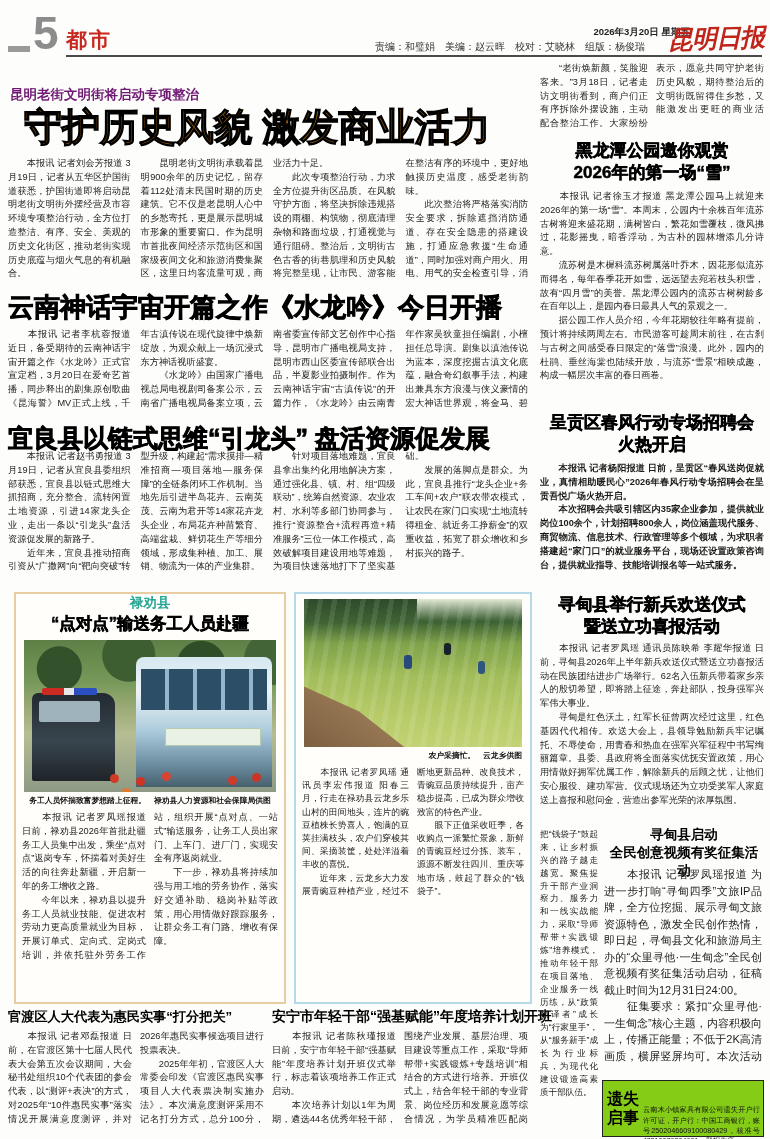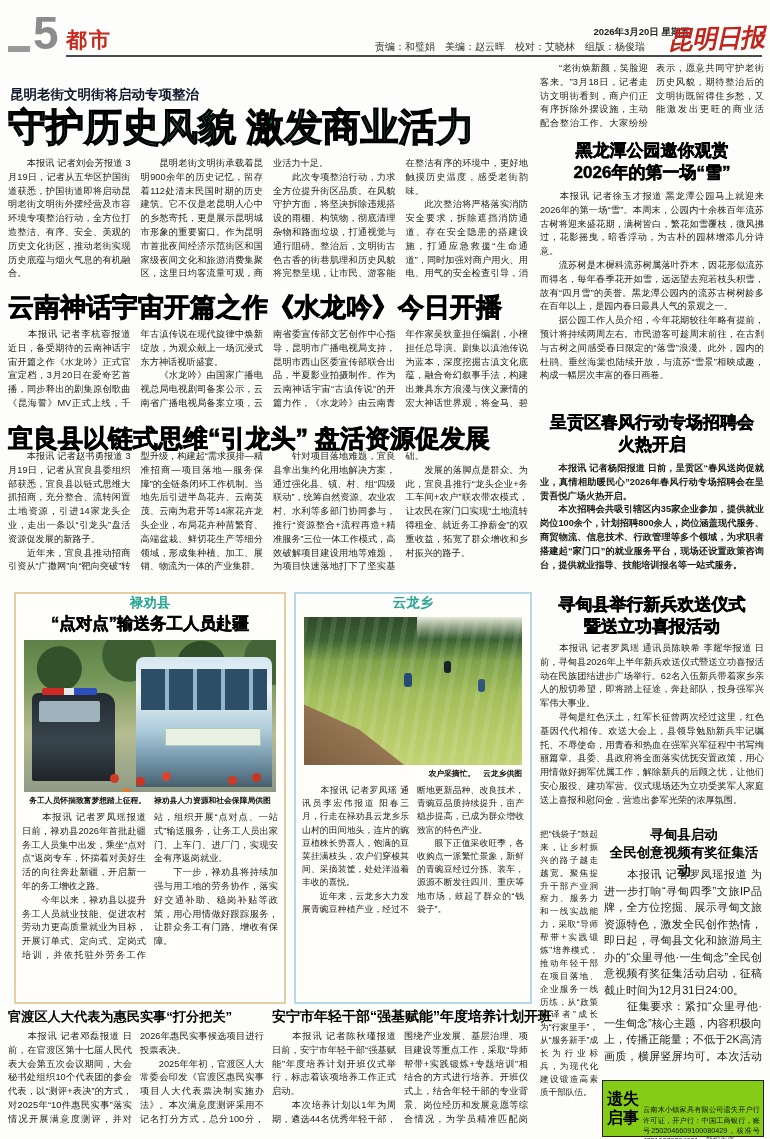--- a/index.html
+++ b/index.html
@@ -14,22 +14,22 @@
   .hdr-dash{left:8px;top:46px;width:22px;height:6px;background:#9a9a9a;}
   .hdr-num{left:33px;top:10px;font-size:46px;line-height:1;font-weight:bold;color:#8c8c8c;}
   .hdr-section{left:66px;top:26px;font-size:21px;font-weight:900;color:#c8281e;letter-spacing:2px;}
   .hdr-rule{left:66px;top:55px;width:696px;height:2px;background:#4a4a4a;}
   .hdr-date{left:380px;top:26px;width:310px;text-align:right;font-size:9.5px;font-weight:bold;color:#222;}
   .hdr-staff{left:330px;top:40px;width:360px;text-align:center;font-size:10px;color:#333;}
   .masthead{right:6px;top:22px;font-size:25px;font-weight:900;font-style:italic;color:#c0251c;
             font-family:"DejaVu Serif","Liberation Serif",serif;transform:rotate(-2deg);letter-spacing:-1px;}
 
   
-  .kicker{left:10px;top:86px;font-size:13.5px;font-weight:bold;color:#0f172a;}
-  .h-main{left:8px;top:102px;width:530px;font-size:38px;font-weight:900;color:#0f766e;white-space:nowrap;
+  .kicker{left:10px;top:86px;font-size:13.5px;font-weight:bold;color:#701a75;}
+  .h-main{left:24px;top:102px;width:530px;font-size:38px;font-weight:900;color:#a16207;white-space:nowrap;
           letter-spacing:0px;-webkit-text-stroke:1.2px #000;}
   .h-2{left:8px;top:290px;width:530px;font-size:26px;font-weight:900;color:#000;white-space:nowrap;-webkit-text-stroke:.8px #000;}
   .h-3{left:8px;top:422px;width:530px;font-size:25px;font-weight:900;color:#000;white-space:nowrap;-webkit-text-stroke:.8px #000;}
   .h-rail{width:224px;text-align:center;font-size:17px;line-height:1.3;font-weight:900;color:#000;-webkit-text-stroke:.5px #000;}
   .h-rail-sm{width:160px;text-align:center;font-size:13.5px;line-height:1.35;font-weight:900;color:#000;}
   .h-bot{font-size:13.2px;font-weight:900;color:#000;white-space:nowrap;}
 
   
   .bod{font-size:9.2px;line-height:1.5;color:#1b1b1b;}
   .cols4{column-count:4;column-gap:10px;}
@@ -159,21 +159,20 @@
       <div class="pa-lightbar"></div>
       <div class="pa-caps"></div>
     </div>
     <div class="cap" style="text-align:center;">务工人员怀揣致富梦想踏上征程。　禄劝县人力资源和社会保障局供图</div>
     <div class="pbody bod cols2 jus pre clip" style="height:168px;">　　本报讯 记者罗凤瑶报道 日前，禄劝县2026年首批赴疆务工人员集中出发，乘坐“点对点”返岗专车，怀揣着对美好生活的向往奔赴新疆，开启新一年的务工增收之路。
 　　今年以来，禄劝县以提升务工人员就业技能、促进农村劳动力更高质量就业为目标，开展订单式、定向式、定岗式培训，并依托驻外劳务工作站，组织开展“点对点、一站式”输送服务，让务工人员出家门、上车门、进厂门，实现安全有序返岗就业。
 　　下一步，禄劝县将持续加强与用工地的劳务协作，落实好交通补助、稳岗补贴等政策，用心用情做好跟踪服务，让群众务工有门路、增收有保障。</div>
   </div>
 
   <div class="abs pbox pbox-b">
-    <div class="ptag">云龙乡</div>
     <div class="photo photo-b">
       <div class="pb-rows"></div>
       <div class="pb-sky"></div>
       <div class="pb-soil"></div>
       <div class="pb-p1"></div>
       <div class="pb-p2"></div>
       <div class="pb-p3"></div>
     </div>
     <div class="cap" style="text-align:right;margin-right:8px;">农户采摘忙。　云龙乡供图</div>
     <div class="pbody bod cols2 jus pre clip" style="height:168px;font-size:8.8px;">　　本报讯 记者罗凤瑶 通讯员李宏伟报道 阳春三月，行走在禄劝县云龙乡乐山村的田间地头，连片的豌豆植株长势喜人，饱满的豆荚挂满枝头，农户们穿梭其间、采摘装筐，处处洋溢着丰收的喜悦。

